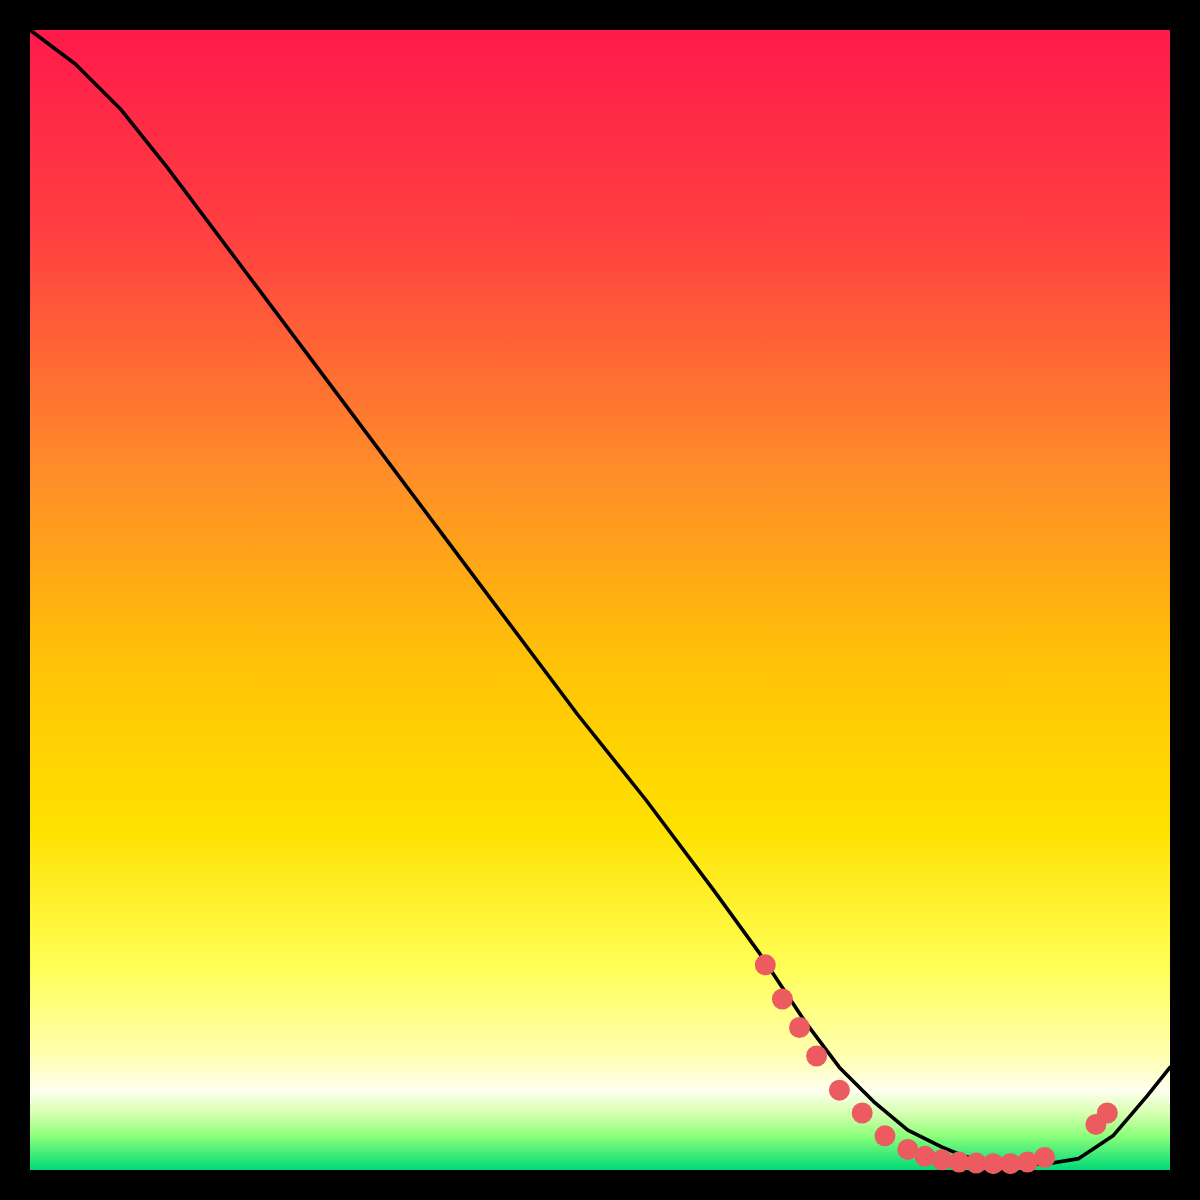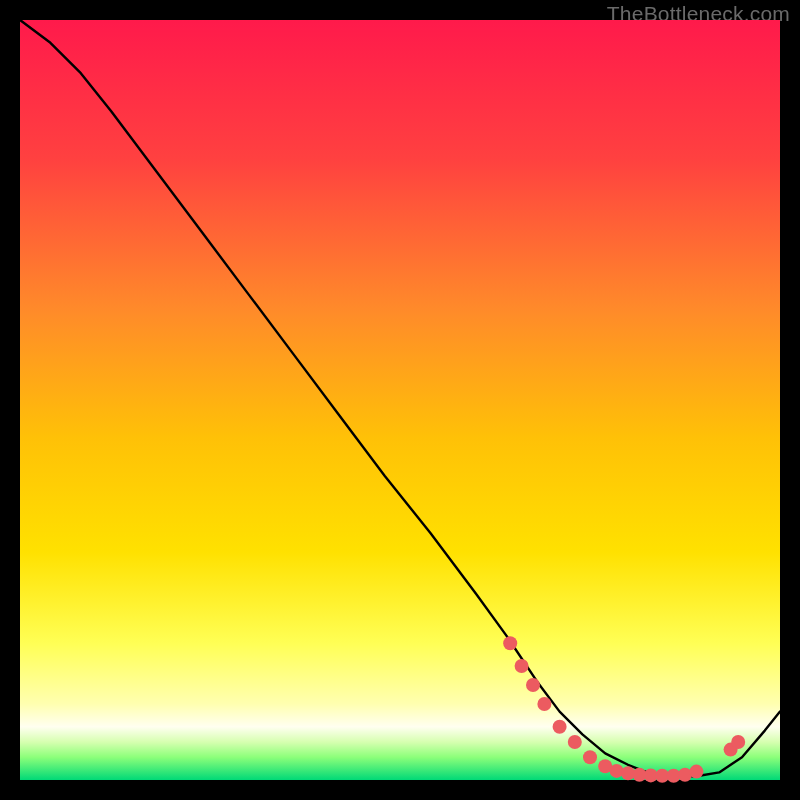--- a/index.html
+++ b/index.html
@@ -52,21 +52,20 @@
     color: #6a6a6a;
     font-size: 21px;
     letter-spacing: 0.2px;
     font-weight: 400;
   }
 </style>
 </head>
 <body>
 
 <div class="stage">
-  <div class="attribution">TheBottleneck.com</div>
 
   <div class="plot">
     <svg class="gradient" viewBox="0 0 760 760" preserveAspectRatio="none">
       <defs>
         <linearGradient id="bg" x1="0" y1="0" x2="0" y2="1">
           <stop offset="0%" stop-color="#ff1a4b"></stop>
           <stop offset="18%" stop-color="#ff4040"></stop>
           <stop offset="38%" stop-color="#ff8a2a"></stop>
           <stop offset="55%" stop-color="#ffc107"></stop>
           <stop offset="70%" stop-color="#ffe100"></stop>

